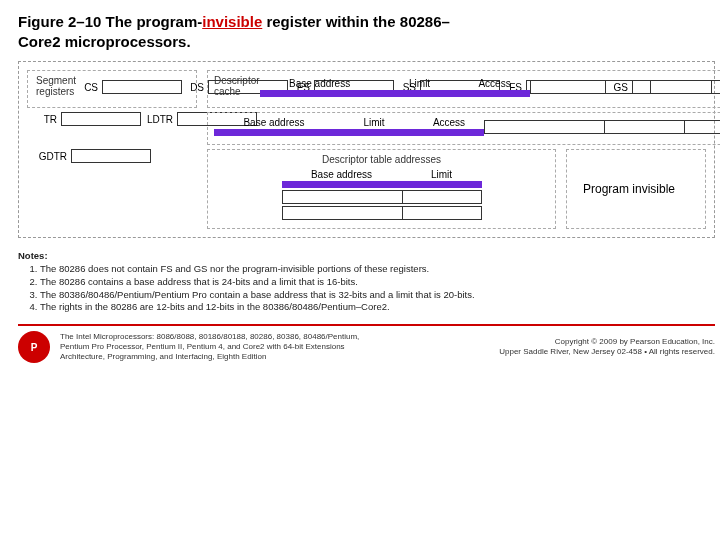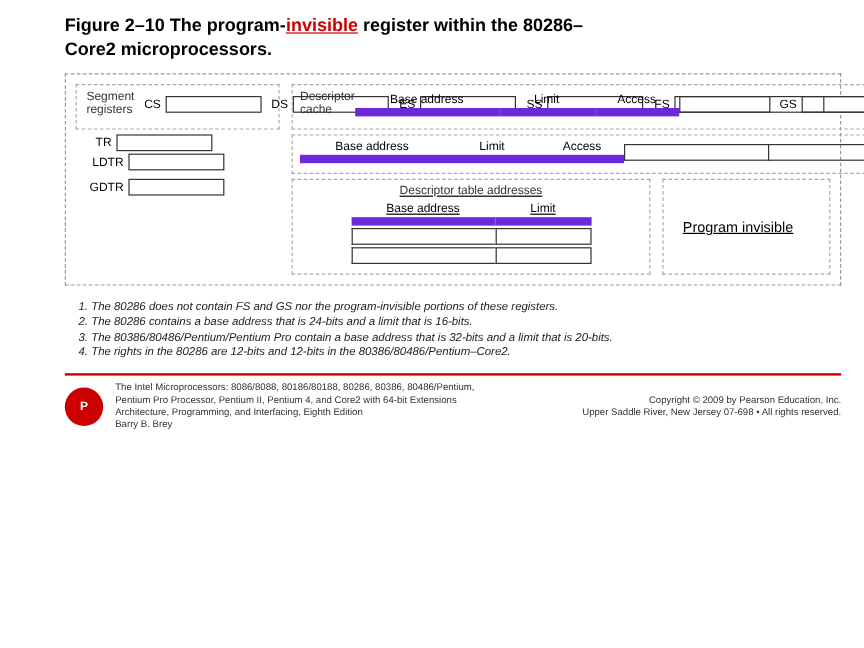--- a/index.html
+++ b/index.html
@@ -6,22 +6,21 @@
     body {
       width: 720px;
       height: 540px;
       background: #fff;
       font-family: Arial, sans-serif;
       font-size: 12px;
       overflow: hidden;
     }
 
     #main-content {
-      padding: 12px 19px 8px 18px;
-      margin-left: 36px;
+      padding: 12px 5px 8px 18px;
     }
 
     
     .title-line {
       font-size: 15px;
       font-weight: bold;
       margin-bottom: 10px;
       line-height: 1.3;
     }
     .title-line .bold-part { font-weight: bold; }
@@ -116,21 +115,21 @@
     
     .middle-section {
       display: flex;
       gap: 10px;
       align-items: flex-start;
       margin-top: 4px;
     }
 
     .tr-ldtr-block {
       display: flex;
-      flex-direction: column;
+      flex-direction: row;
       align-items: flex-start;
       min-width: 170px;
       padding-left: 8px;
     }
 
     .gdtr-idtr-block {
       display: flex;
       flex-direction: column;
       align-items: flex-start;
       min-width: 170px;
@@ -169,21 +168,20 @@
       font-size: 9.5px;
       color: #222;
     }
 
     .notes-title { font-weight: bold; margin-bottom: 2px; }
 
     .notes-list {
       list-style: decimal;
       margin-left: 22px;
       line-height: 1.35;
-      font-style: italic;
     }
 
     
     .footer {
       display: flex;
       align-items: center;
       border-top: 2px solid #cc0000;
       padding-top: 5px;
       gap: 10px;
       margin-top: 6px;
@@ -341,21 +339,21 @@
 
     <div class="bottom-row">
 
       <div class="gdtr-idtr-block">
         <div class="reg-row">
           <span class="reg-name" style="width:32px;">GDTR</span>
           <div class="reg-box"></div>
         </div>
       </div>
 
-      <div style="display:flex; flex:1; gap:10px;text-decoration:underline;">
+      <div style="display:flex; flex:1; gap:10px;">
         <div class="desc-table-inner">
           <div class="block-label">Descriptor table addresses</div>
           <div style="display:flex; margin-bottom:2px;">
             <div class="desc-col-label cell-base">Base address</div>
             <div class="desc-col-label cell-limit">Limit</div>
           </div>
           <div class="desc-row">
             <div class="desc-cell cell-base"></div>
             <div class="desc-cell cell-limit" style="border-right:1px solid #333;"></div>
           </div>
@@ -367,39 +365,39 @@
 
         <div class="program-invisible-box">
           <span>Program invisible</span>
         </div>
       </div>
     </div>
 
   </div>
 
   <div class="notes-section">
+    <div class="notes-title">Notes:</div>
     <ol class="notes-list">
       <li>The 80286 does not contain FS and GS nor the program-invisible portions of these registers.</li>
       <li>The 80286 contains a base address that is 24-bits and a limit that is 16-bits.</li>
       <li>The 80386/80486/Pentium/Pentium Pro contain a base address that is 32-bits and a limit that is 20-bits.</li>
       <li>The rights in the 80286 are 12-bits and 12-bits in the 80386/80486/Pentium–Core2.</li>
     </ol>
   </div>
 
   <div class="footer">
     <div class="pearson-logo">
       <div class="pearson-icon">
         <span>P</span>
       </div>
     </div>
     <div class="footer-text-left">
       <div>The Intel Microprocessors: 8086/8088, 80186/80188, 80286, 80386, 80486/Pentium,</div>
       <div>Pentium Pro Processor, Pentium II, Pentium 4, and Core2 with 64-bit Extensions</div>
       <div>Architecture, Programming, and Interfacing, Eighth Edition</div>
-      <div>Barry B. Brey</div>
     </div>
     <div class="footer-text-right">
       <div>Copyright © 2009 by Pearson Education, Inc.</div>
-      <div>Upper Saddle River, New Jersey 07-698 • All rights reserved.</div>
+      <div>Upper Saddle River, New Jersey 02-458 • All rights reserved.</div>
     </div>
   </div>
 
 </div>
 
 </body></html>

